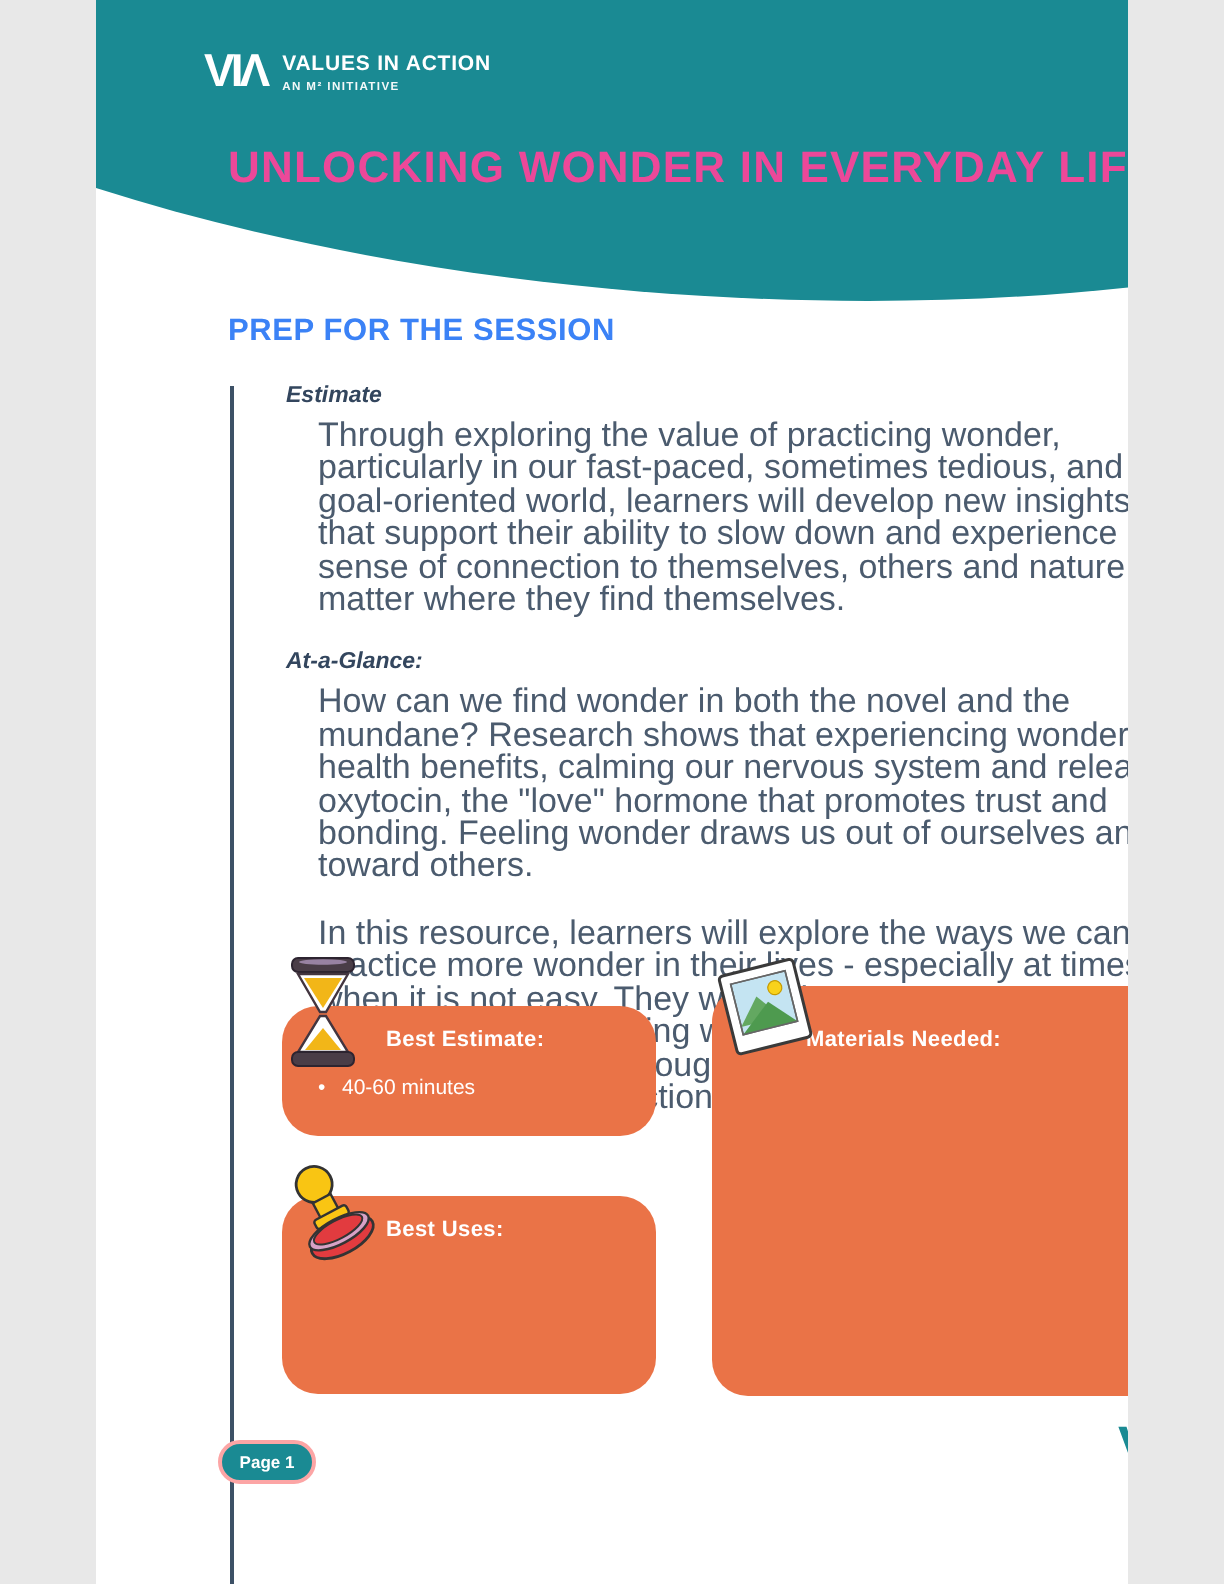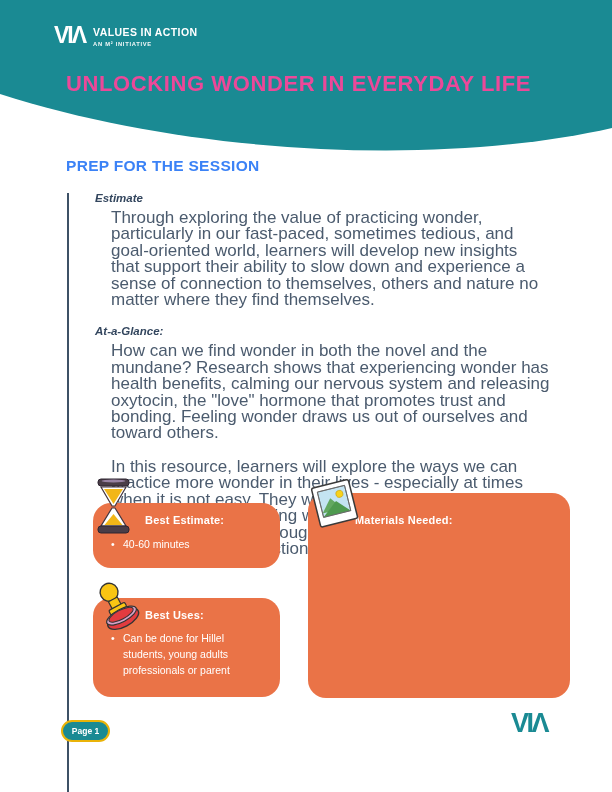--- a/index.html
+++ b/index.html
@@ -1,16 +1,16 @@
 <!DOCTYPE html>
 <html><head>
 <meta charset="utf-8">
 <style>
   html,body{margin:0;padding:0;background:#e8e8e8;}
-  .page{position:relative;width:612px;height:792px;background:#ffffff;margin:0 auto;
+  .page{position:relative;width:516px;height:792px;background:#ffffff;margin:0 auto;
         font-family:"Liberation Sans", sans-serif;overflow:hidden;}
 
   
   .header-svg{position:absolute;top:0;left:0;display:block;}
   .logo{position:absolute;left:54px;top:24px;display:flex;align-items:flex-start;color:#fff;}
   .logo-mark{font-weight:800;font-size:23px;letter-spacing:-2px;line-height:22px;}
   .logo-text{margin-left:8px;margin-top:2px;}
   .logo-name{font-size:10.5px;font-weight:bold;letter-spacing:.4px;}
   .logo-tagline{font-size:5.8px;letter-spacing:.7px;margin-top:2.5px;font-weight:bold;opacity:.95;}
   .page-title{position:absolute;left:66px;top:71px;margin:0;color:#ec4899;
@@ -40,21 +40,21 @@
   .box-materials .box-title{margin:21px 0 0 47px;}
   .box-materials ul{margin:14px 14px 0 14px;}
 
   .icon{position:absolute;}
   .icon-hourglass{left:95px;top:478px;}
   .icon-stamp{left:91px;top:577px;}
   .icon-photo{left:309px;top:476px;}
 
   
   .page-badge{position:absolute;left:61px;top:720px;width:49px;height:22px;background:#1A8A93;
-              border:2px solid #eab308;border-radius:12px;box-sizing:border-box;
+              border:2px solid #fca5a5;border-radius:12px;box-sizing:border-box;
               display:flex;align-items:center;justify-content:center;
               color:#fff;font-size:8.5px;font-weight:bold;}
   .footer-logo{position:absolute;left:511px;top:708px;color:#1A8A93;
                font-size:27px;font-weight:800;letter-spacing:-2.5px;}
 </style>
 </head>
 <body>
 
 <div class="page">
 
@@ -86,23 +86,20 @@
 
   <div class="box box-time">
     <div class="box-title">Best Estimate:</div>
     <ul>
       <li>40-60 minutes</li>
     </ul>
   </div>
 
   <div class="box box-uses">
     <div class="box-title">Best Uses:</div>
-    <ul>
-      <li>Can be done for Hillel students, young adults professionals or parent</li>
-    </ul>
   </div>
 
   <div class="box box-materials">
     <div class="box-title">Materials Needed:</div>
     <ul>
     </ul>
   </div>
 
   <svg class="icon icon-hourglass" width="37" height="57" viewBox="0 0 37 57">
     <rect x="3" y="1" width="31" height="7" rx="3" fill="#4A3D47" stroke="#2D2430" stroke-width="1"></rect>

